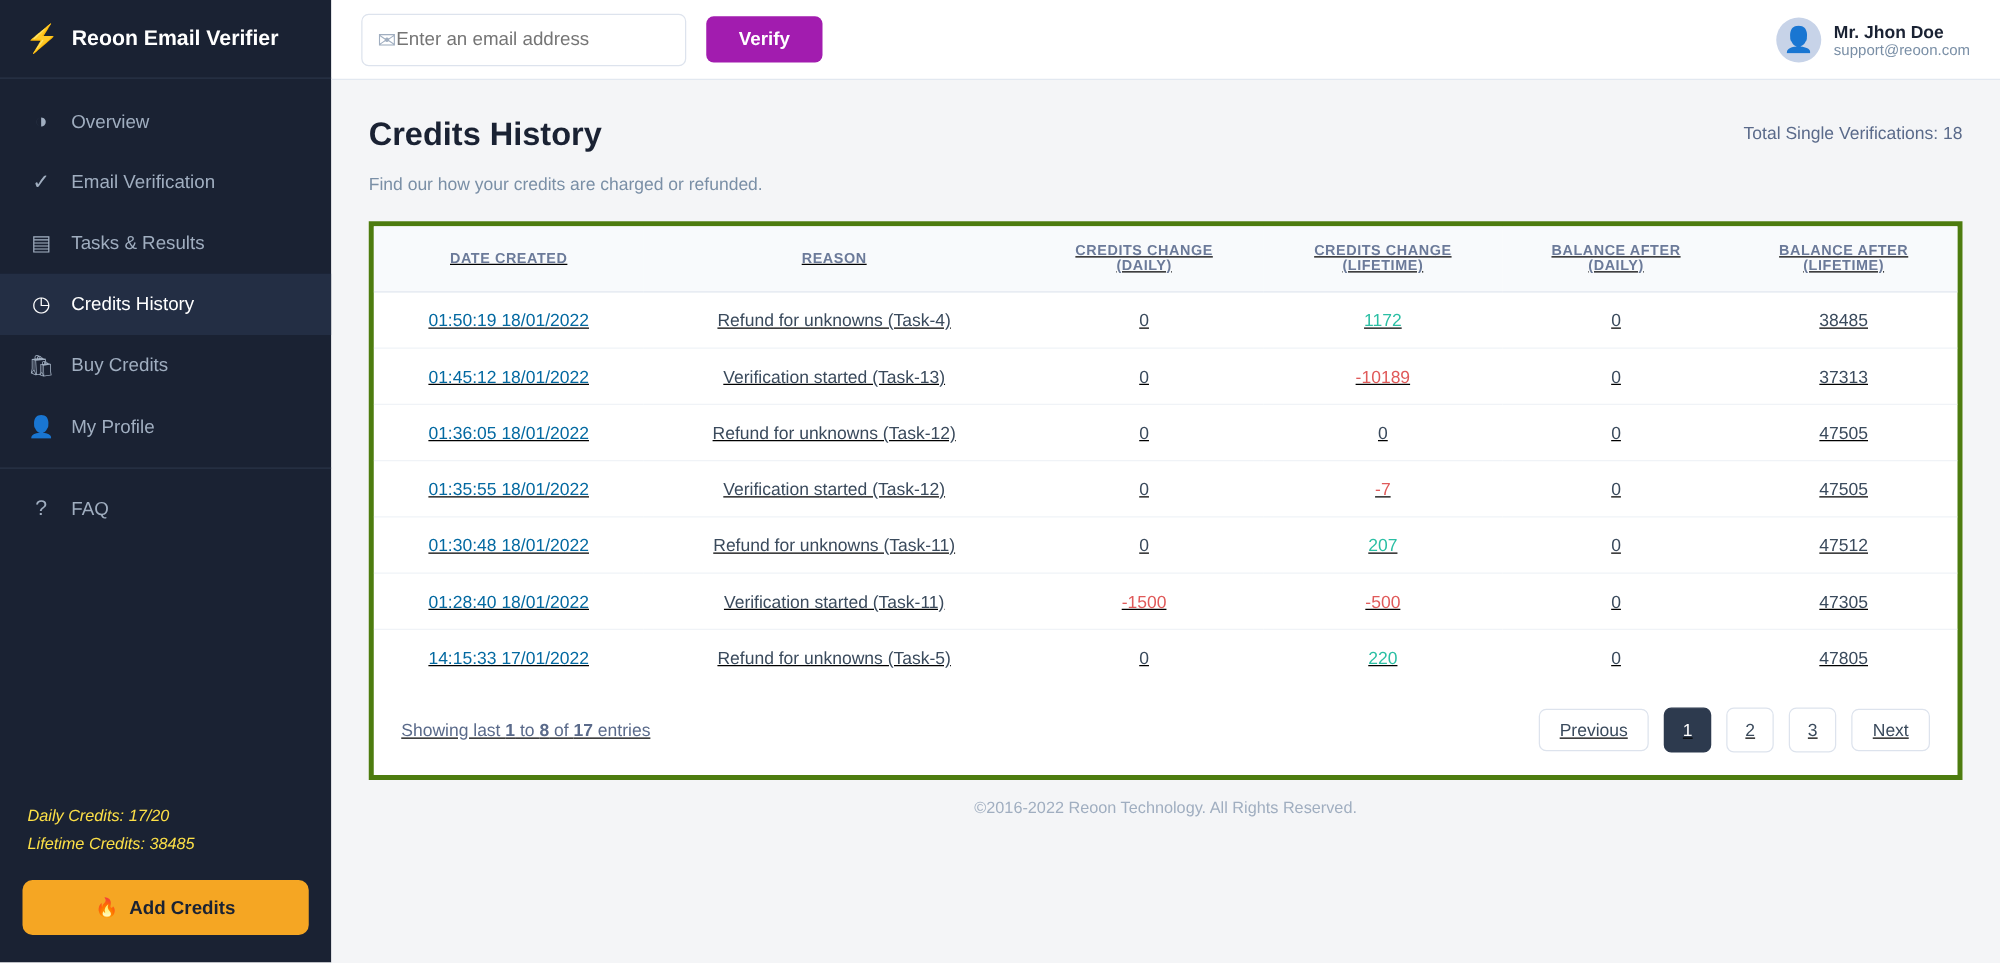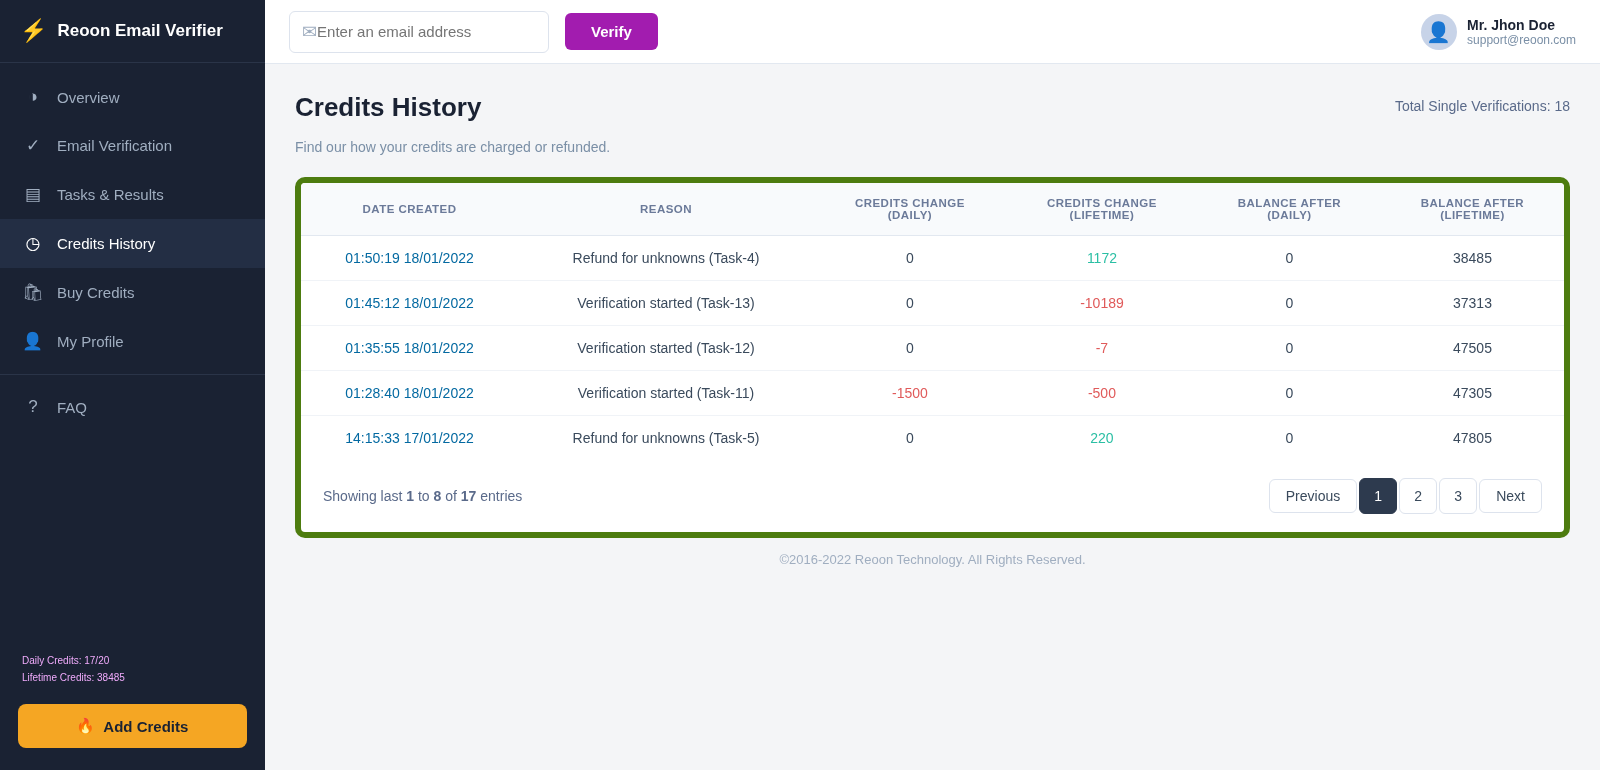--- a/index.html
+++ b/index.html
@@ -45,23 +45,24 @@
       transition: background 0.15s;
     }
     .nav-item.active {
       background: #232e44;
       color: #fff;
     }
     .nav-icon { font-size: 17px; width: 22px; text-align: center; }
     .sidebar-divider { border: none; border-top: 1px solid #2a3448; margin: 8px 0; }
     .sidebar-credits {
       padding: 14px 22px 8px 22px;
-      font-size: 10px;
-      color: #f0abfc;
+      font-size: 13px;
+      color: #fde047;
       line-height: 1.7;
+      font-style: italic;
     }
     .sidebar-credits span { display: block; }
     .add-credits-btn {
       margin: 10px 18px 22px 18px;
       background: #f5a623;
       color: #1a2233;
       border: none;
       border-radius: 8px;
       padding: 13px 0;
       font-size: 15px;
@@ -149,24 +150,25 @@
       justify-content: space-between;
       margin-bottom: 22px;
     }
     .page-title { font-size: 26px; font-weight: 700; color: #1a2233; margin-bottom: 5px; }
     .page-subtitle { font-size: 14px; color: #7a8fa6; margin-top: 16px; }
     .total-verifications { font-size: 14px; color: #5a6a8a; padding-top: 6px; }
 
     
     .table-card {
       background: #fff;
-      border-radius: 10px;
-      border: 6px solid #4d7c0f;
+      border-radius: 0;
+      border: 4px solid #4d7c0f;
       overflow: hidden;
       margin-bottom: 0;
+      text-decoration: underline;
     }
     table {
       width: 100%;
       border-collapse: collapse;
       font-size: 14px;
     }
     thead tr { background: #f8fafc; }
     thead th {
       padding: 14px 16px;
       text-align: center;
@@ -195,21 +197,21 @@
       padding: 18px 22px;
       display: flex;
       align-items: center;
       justify-content: space-between;
       font-size: 14px;
       color: #5a6a8a;
     }
     .pagination {
       display: flex;
       align-items: center;
-      gap: 2px;
+      gap: 12px;
     }
     .page-btn {
       border: 1px solid #dde3ed;
       background: #fff;
       color: #3a4a5c;
       border-radius: 6px;
       padding: 8px 16px;
       font-size: 14px;
       cursor: pointer;
       font-weight: 500;
@@ -349,26 +351,42 @@
   </tr>
             <tr>
     <td>01:45:12 18/01/2022</td>
     <td>Verification started (Task-13)</td>
     <td class="">0</td>
     <td class="val-neg-red">-10189</td>
     <td>0</td>
     <td>37313</td>
   </tr>
             <tr>
+    <td>01:36:05 18/01/2022</td>
+    <td>Refund for unknowns (Task-12)</td>
+    <td class="">0</td>
+    <td class="">0</td>
+    <td>0</td>
+    <td>47505</td>
+  </tr>
+            <tr>
     <td>01:35:55 18/01/2022</td>
     <td>Verification started (Task-12)</td>
     <td class="">0</td>
     <td class="val-neg-red">-7</td>
     <td>0</td>
     <td>47505</td>
+  </tr>
+            <tr>
+    <td>01:30:48 18/01/2022</td>
+    <td>Refund for unknowns (Task-11)</td>
+    <td class="">0</td>
+    <td class="val-positive">207</td>
+    <td>0</td>
+    <td>47512</td>
   </tr>
             <tr>
     <td>01:28:40 18/01/2022</td>
     <td>Verification started (Task-11)</td>
     <td class="val-neg-red">-1500</td>
     <td class="val-neg-red">-500</td>
     <td>0</td>
     <td>47305</td>
   </tr>
             <tr>

